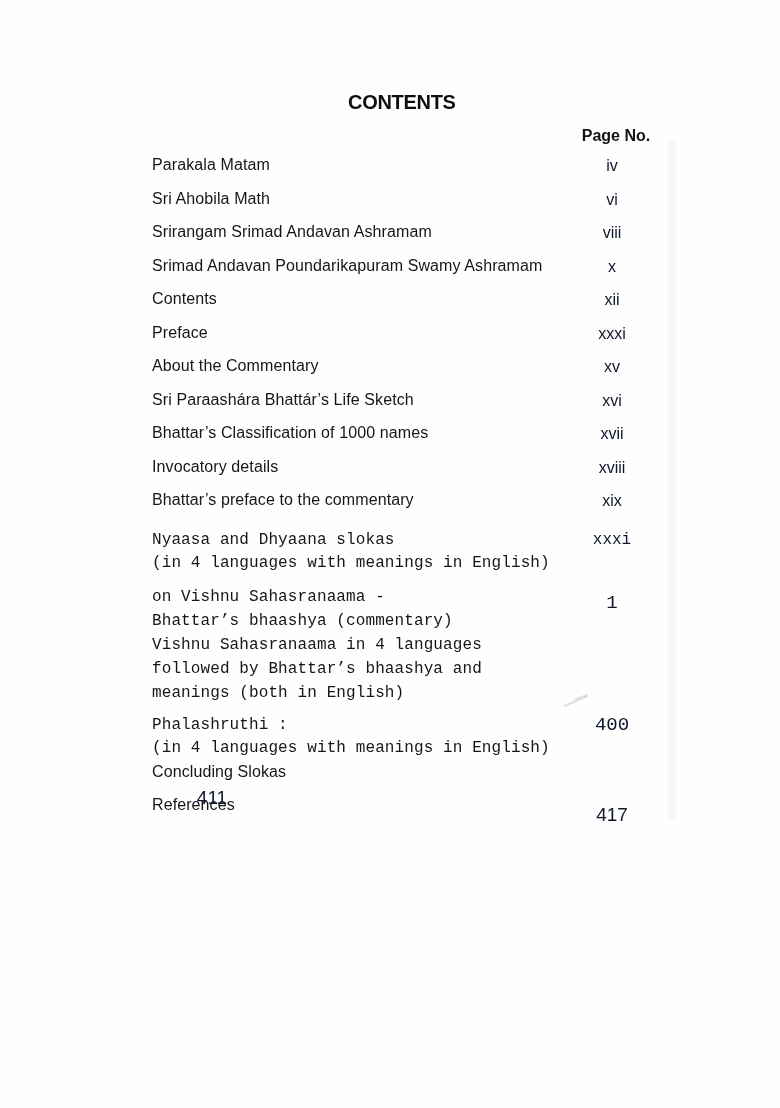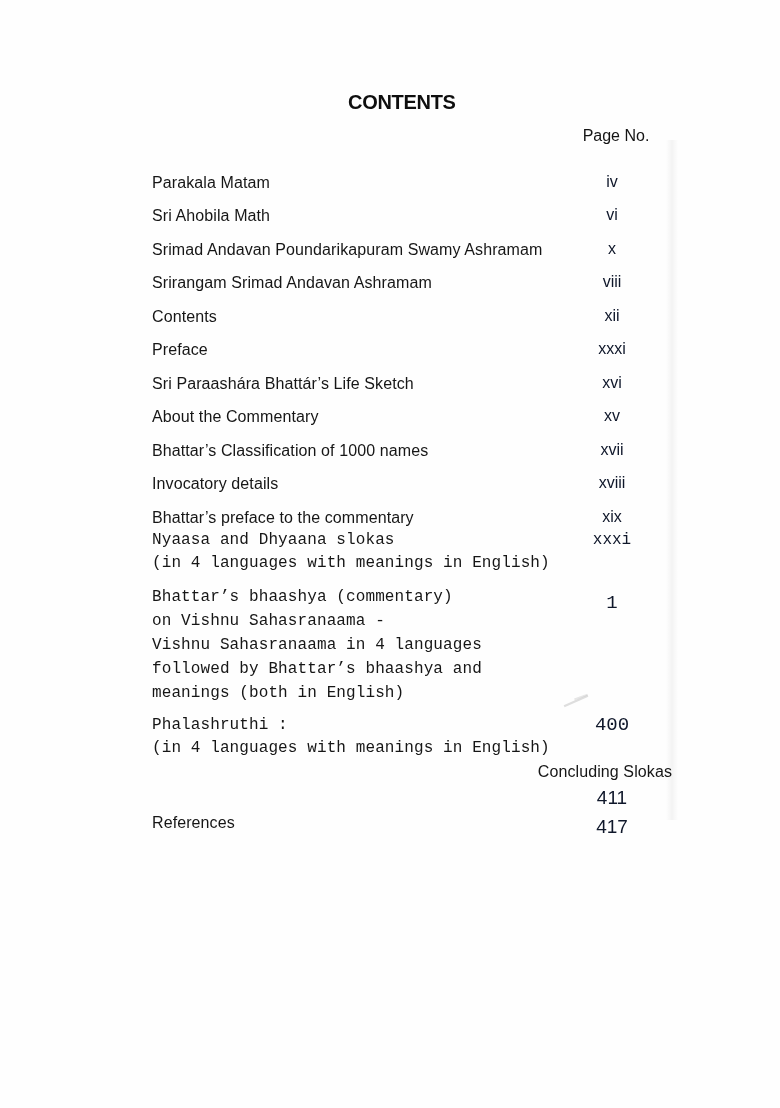--- a/index.html
+++ b/index.html
@@ -12,27 +12,27 @@
     overflow:hidden;
   }
   .page-title {
     position:absolute; left:348px; top:92px;
     font-size:20px; font-weight:700; letter-spacing:-0.3px;
     color:#0e0e0e; white-space:nowrap; line-height:1;
   }
   .pageno-header {
     position:absolute; left:552px; top:126px; width:128px;
     text-align:center; font-size:16px; line-height:1.2;
-    color:#141414; white-space:nowrap;
+    color:#141414; white-space:nowrap;font-weight:bold;
   }
   .toc {
     position:absolute; left:152px; top:157px; width:520px;
   }
   .row { display:flex; }
-  .row.s { height:33.5px; align-items:flex-end; }
+  .row.s { height:33.5px; align-items:flex-start; }
   .row.b { align-items:flex-start;font-family:Liberation Mono, monospace; }
   .label { flex:1 1 auto; min-width:0; }
   .line { font-size:16px; letter-spacing:0.1px; white-space:nowrap; color:#161616; }
   .s .line { line-height:1; }
   .b23 .line { line-height:23px; }
   .b24 .line { line-height:24px; }
   .pagenum {
     flex:0 0 120px; width:120px; text-align:center; color:#0f172a;
   }
   .pagenum.roman { font-size:16px; }
@@ -74,58 +74,58 @@
 
   <div class="row s">
     <div class="label">
         <div class="line">Sri Ahobila Math</div>
       </div>
     <div class="pagenum roman">vi</div>
   </div>
 
   <div class="row s">
     <div class="label">
-        <div class="line">Srimad Andavan Poundarikapuram Swamy Ashramam</div>
+        <div class="line">Srirangam Srimad Andavan Ashramam</div>
       </div>
-    <div class="pagenum roman">x</div>
+    <div class="pagenum roman">viii</div>
   </div>
 
   <div class="row s">
     <div class="label">
-        <div class="line">Srirangam Srimad Andavan Ashramam</div>
+        <div class="line">Srimad Andavan Poundarikapuram Swamy Ashramam</div>
       </div>
-    <div class="pagenum roman">viii</div>
+    <div class="pagenum roman">x</div>
   </div>
 
   <div class="row s">
     <div class="label">
         <div class="line">Contents</div>
       </div>
     <div class="pagenum roman">xii</div>
   </div>
 
   <div class="row s">
     <div class="label">
         <div class="line">Preface</div>
       </div>
     <div class="pagenum roman">xxxi</div>
   </div>
 
   <div class="row s">
     <div class="label">
-        <div class="line">Sri Paraashára Bhattár’s Life Sketch</div>
+        <div class="line">About the Commentary</div>
       </div>
-    <div class="pagenum roman">xvi</div>
+    <div class="pagenum roman">xv</div>
   </div>
 
   <div class="row s">
     <div class="label">
-        <div class="line">About the Commentary</div>
+        <div class="line">Sri Paraashára Bhattár’s Life Sketch</div>
       </div>
-    <div class="pagenum roman">xv</div>
+    <div class="pagenum roman">xvi</div>
   </div>
 
   <div class="row s">
     <div class="label">
         <div class="line">Bhattar’s Classification of 1000 names</div>
       </div>
     <div class="pagenum roman">xvii</div>
   </div>
 
   <div class="row s">
@@ -146,22 +146,22 @@
   <div class="row b b23 mt3">
     <div class="label">
       <div class="line">Nyaasa and Dhyaana slokas</div>
       <div class="line">(in 4 languages with meanings in English)</div>
     </div>
     <div class="pagenum roman">xxxi</div>
   </div>
 
   <div class="row b b24 mt10">
     <div class="label">
+      <div class="line">on Vishnu Sahasranaama -</div>
       <div class="line">Bhattar’s bhaashya (commentary)</div>
-      <div class="line">on Vishnu Sahasranaama -</div>
       <div class="line">Vishnu Sahasranaama in 4 languages</div>
       <div class="line">followed by Bhattar’s bhaashya and</div>
       <div class="line">meanings (both in English)</div>
     </div>
     <div class="pagenum arabic pagedown">1</div>
   </div>
 
   <div class="row b b23 mt9">
     <div class="label">
       <div class="line">Phalashruthi :</div>

